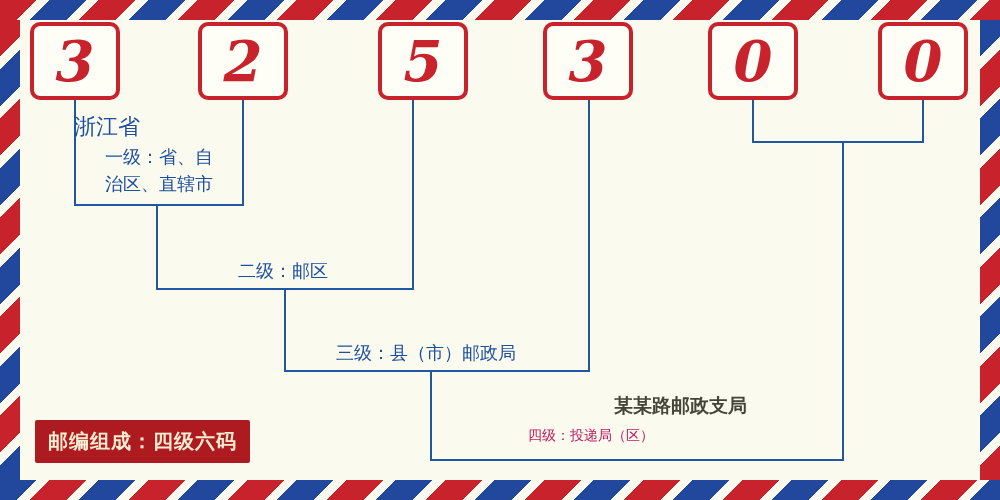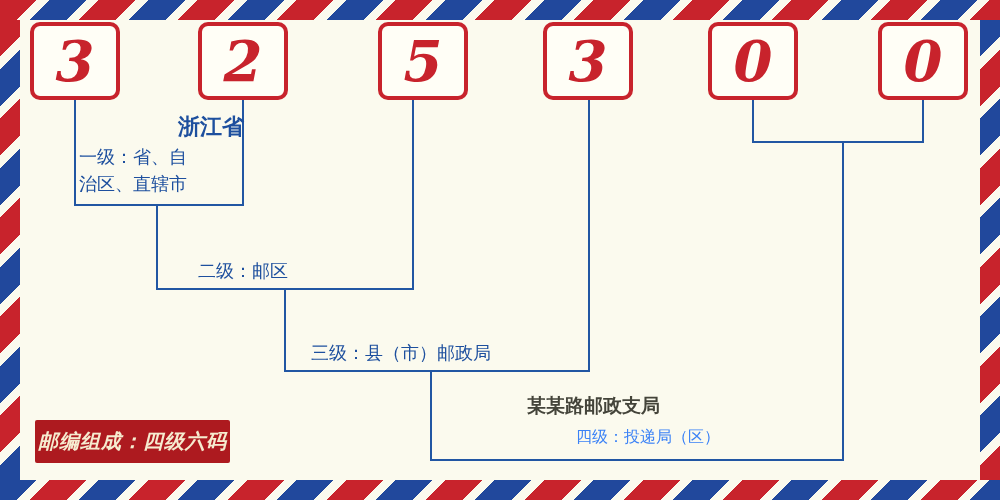--- a/index.html
+++ b/index.html
@@ -23,28 +23,28 @@
   .digit-box { position:absolute; top:22px; width:90px; height:78px;
     border:4px solid #c8232c; border-radius:10px; background:#fffef6;
     display:flex; align-items:center; justify-content:center; }
   .digit { font-family:"DejaVu Serif","Liberation Serif",serif; font-style:italic; font-weight:bold;
     font-size:56px; color:#c8232c; line-height:1; }
 
   
   .line { position:absolute; background:#2156a3; }
 
   
-  .lvl-name { position:absolute; color:#1d4f9e; font-weight:bold; font-size:22px; text-align:right; }
-  .lvl-desc { position:absolute; color:#1d4f9e; font-size:18px; white-space:pre-line; line-height:27px; }
-  .lvl4-name { position:absolute; color:#44443a; font-weight:bold; font-size:19px; text-align:left; }
-  .lvl4-desc { position:absolute; color:#3b82f6; font-size:16px; text-align:center; }
+  .lvl-name { position:absolute; color:#1d4f9e; font-weight:normal; font-size:22px; text-align:left; }
+  .lvl-desc { position:absolute; color:#1d4f9e; font-size:18px; text-align:center; white-space:pre-line; line-height:27px; }
+  .lvl4-name { position:absolute; color:#44443a; font-weight:bold; font-size:19px; text-align:right; }
+  .lvl4-desc { position:absolute; color:#be185d; font-size:14px; }
 
   
   .badge { position:absolute; left:35px; top:420px; background:#ad1a1f; color:#f6ecd0;
-    font-weight:bold; font-size:20px; padding:8px 3px; letter-spacing:1px; border-radius:2px;font-style:italic; }
+    font-weight:bold; font-size:20px; padding:8px 13px; letter-spacing:1px; border-radius:2px; }
 </style>
 </head>
 <body>
 
 <div class="canvas">
 
   <div class="stripe stripe-top"></div>
   <div class="stripe stripe-bottom"></div>
   <div class="stripe stripe-left"></div>
   <div class="stripe stripe-right"></div>

